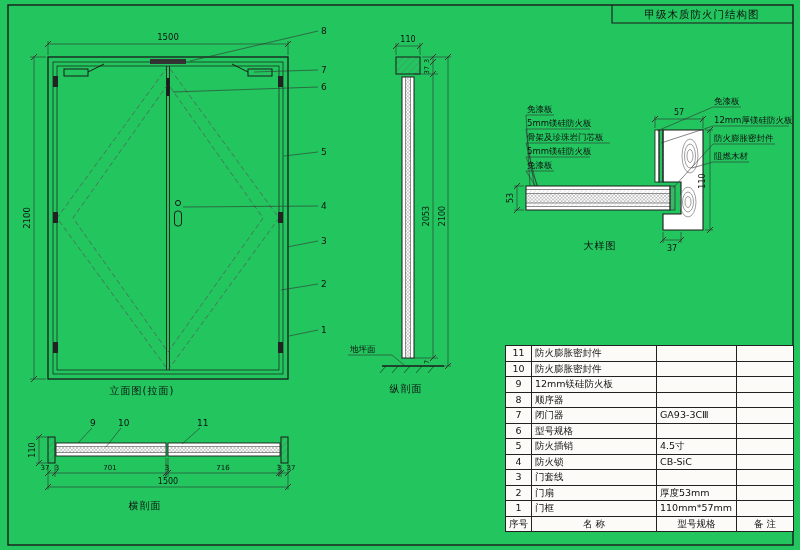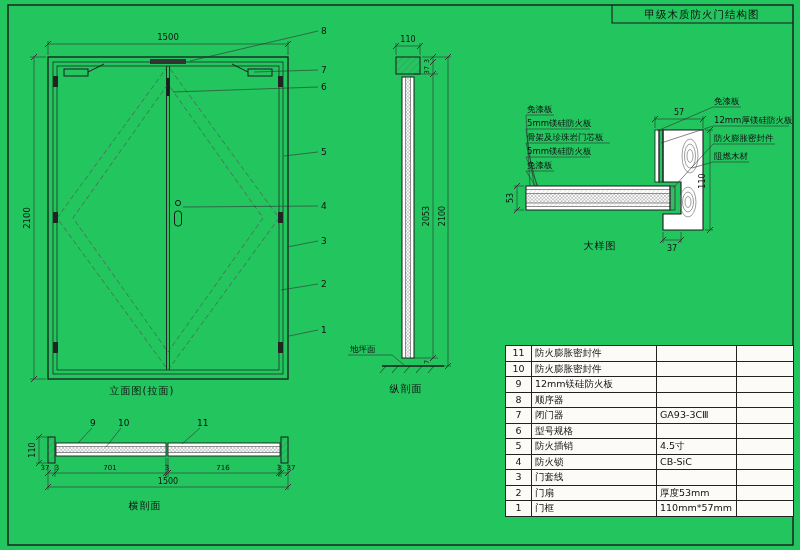--- a/index.html
+++ b/index.html
@@ -300,15 +300,21 @@
     <td class="l">门扇</td>
     <td class="l">厚度53mm</td>
     <td class="c"></td>
   </tr>
   <tr>
     <td class="c">1</td>
     <td class="l">门框</td>
     <td class="l">110mm*57mm</td>
     <td class="c"></td>
   </tr>
+  <tr>
+    <td class="c">序号</td>
+    <td class="c">名  称</td>
+    <td class="c">型号规格</td>
+    <td class="c">备  注</td>
+  </tr>
 </tbody>
     </table>
 </div>
 
 </body></html>

